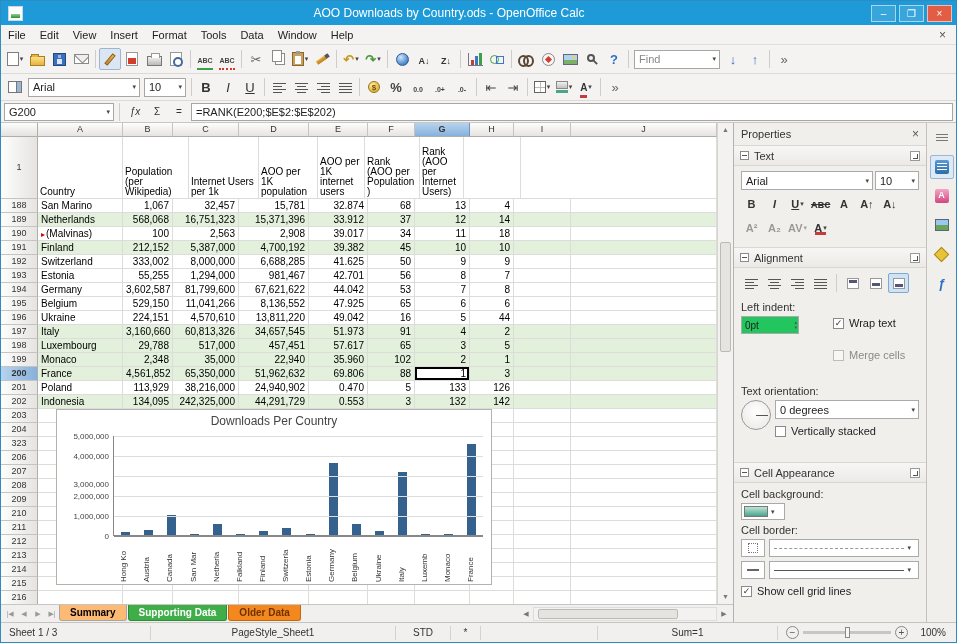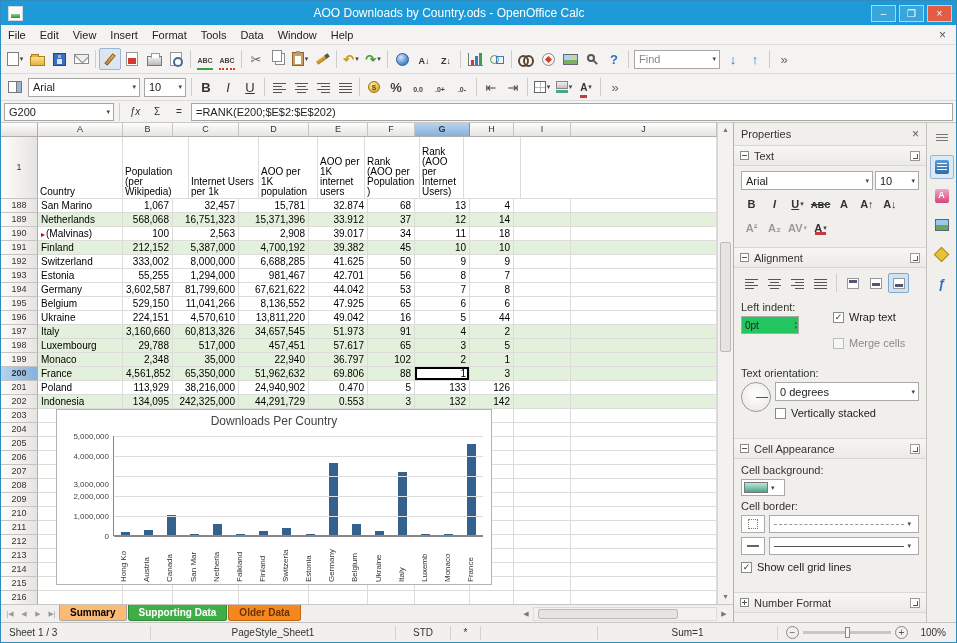--- a/index.html
+++ b/index.html
@@ -183,21 +183,21 @@
   .secbody{padding:5px 7px;}
   .scombo{height:19px;border:1px solid #aaa;background:#fff;display:flex;align-items:center;}
   .btnrow{display:flex;align-items:center;gap:2px;margin-bottom:4px;}
   .sbtn{min-width:21px;height:20px;border:1px solid transparent;display:flex;align-items:center;justify-content:center;position:relative;border-radius:2px;flex:none;}
   .sbtn.active{background:#cfe3f7;border-color:#7fa8d0;}
   .sbtn.disabled{opacity:.45;}
   .sglyph{font-size:11px;font-weight:bold;color:#333;}
   .colorbar{position:absolute;left:4px;right:4px;bottom:2px;height:3px;}
   .cb{width:11px;height:11px;border:1px solid #8a8a8a;background:#fff;display:inline-flex;align-items:center;justify-content:center;flex:none;}
   .cb.checked::before{content:"✓";font-size:9px;color:#333;line-height:9px;}
-  .cbrow{display:flex;align-items:center;gap:5px;margin:14px 0;text-align:right;}
+  .cbrow{display:flex;align-items:center;gap:5px;margin:20px 0;text-align:right;}
   .cbrow.disabled{opacity:.5;}
   .cblabel{font-size:11px;}
   .slabel{font-size:11px;color:#333;margin:4px 0 3px;}
   .spin{width:58px;height:18px;border:1px solid #aaa;background:#22c55e;display:flex;align-items:center;padding-left:3px;font-size:10px;}
   .spinarrows{margin-left:auto;display:flex;flex-direction:column;font-size:5px;color:#555;padding-right:1px;}
   .spinarrows i{font-style:normal;line-height:5px;}
   .iv{width:12px;height:11px;border:1px solid #999;position:relative;background:#fff;}
   .iv::before{content:"";position:absolute;left:1px;right:1px;height:3px;background:#557;}
   .iv-t::before{top:1px;}.iv-m::before{top:4px;}.iv-b::before{bottom:1px;}
   .dial{width:30px;height:30px;border-radius:50%;border:1px solid #999;background:radial-gradient(circle at 50% 40%,#fff,#e8e6e2);position:relative;flex:none;}
@@ -630,21 +630,21 @@
                 <div class="cell num" style="width: 44px;">5</div>
                 <div class="cell num" style="width: 57px;"></div>
                 <div class="cell num" style="flex: 1 1 0%; min-width: 0px;"></div>
               </div>
               <div class="grow green">
                 <div class="rhead">199</div>
                 <div class="cell" style="width: 85px;">Monaco</div>
                 <div class="cell num" style="width: 50px;">2,348</div>
                 <div class="cell num" style="width: 66px;">35,000</div>
                 <div class="cell num" style="width: 70px;">22,940</div>
-                <div class="cell num" style="width: 59px;">36.797</div>
+                <div class="cell num" style="width: 59px;">35.960</div>
                 <div class="cell num" style="width: 47px;">102</div>
                 <div class="cell num" style="width: 55px;">2</div>
                 <div class="cell num" style="width: 44px;">1</div>
                 <div class="cell num" style="width: 57px;"></div>
                 <div class="cell num" style="flex: 1 1 0%; min-width: 0px;"></div>
               </div>
               <div class="grow green">
                 <div class="rhead hl">200</div>
                 <div class="cell" style="width: 85px;">France</div>
                 <div class="cell num" style="width: 50px;">4,561,852</div>
@@ -703,21 +703,21 @@
                 <div class="cell" style="width: 66px;"></div>
                 <div class="cell" style="width: 70px;"></div>
                 <div class="cell" style="width: 59px;"></div>
                 <div class="cell" style="width: 47px;"></div>
                 <div class="cell" style="width: 55px;"></div>
                 <div class="cell" style="width: 44px;"></div>
                 <div class="cell" style="width: 57px;"></div>
                 <div class="cell" style="flex: 1 1 0%; min-width: 0px;"></div>
               </div>
               <div class="grow">
-                <div class="rhead">205</div>
+                <div class="rhead">323</div>
                 <div class="cell" style="width: 85px;"></div>
                 <div class="cell" style="width: 50px;"></div>
                 <div class="cell" style="width: 66px;"></div>
                 <div class="cell" style="width: 70px;"></div>
                 <div class="cell" style="width: 59px;"></div>
                 <div class="cell" style="width: 47px;"></div>
                 <div class="cell" style="width: 55px;"></div>
                 <div class="cell" style="width: 44px;"></div>
                 <div class="cell" style="width: 57px;"></div>
                 <div class="cell" style="flex: 1 1 0%; min-width: 0px;"></div>

